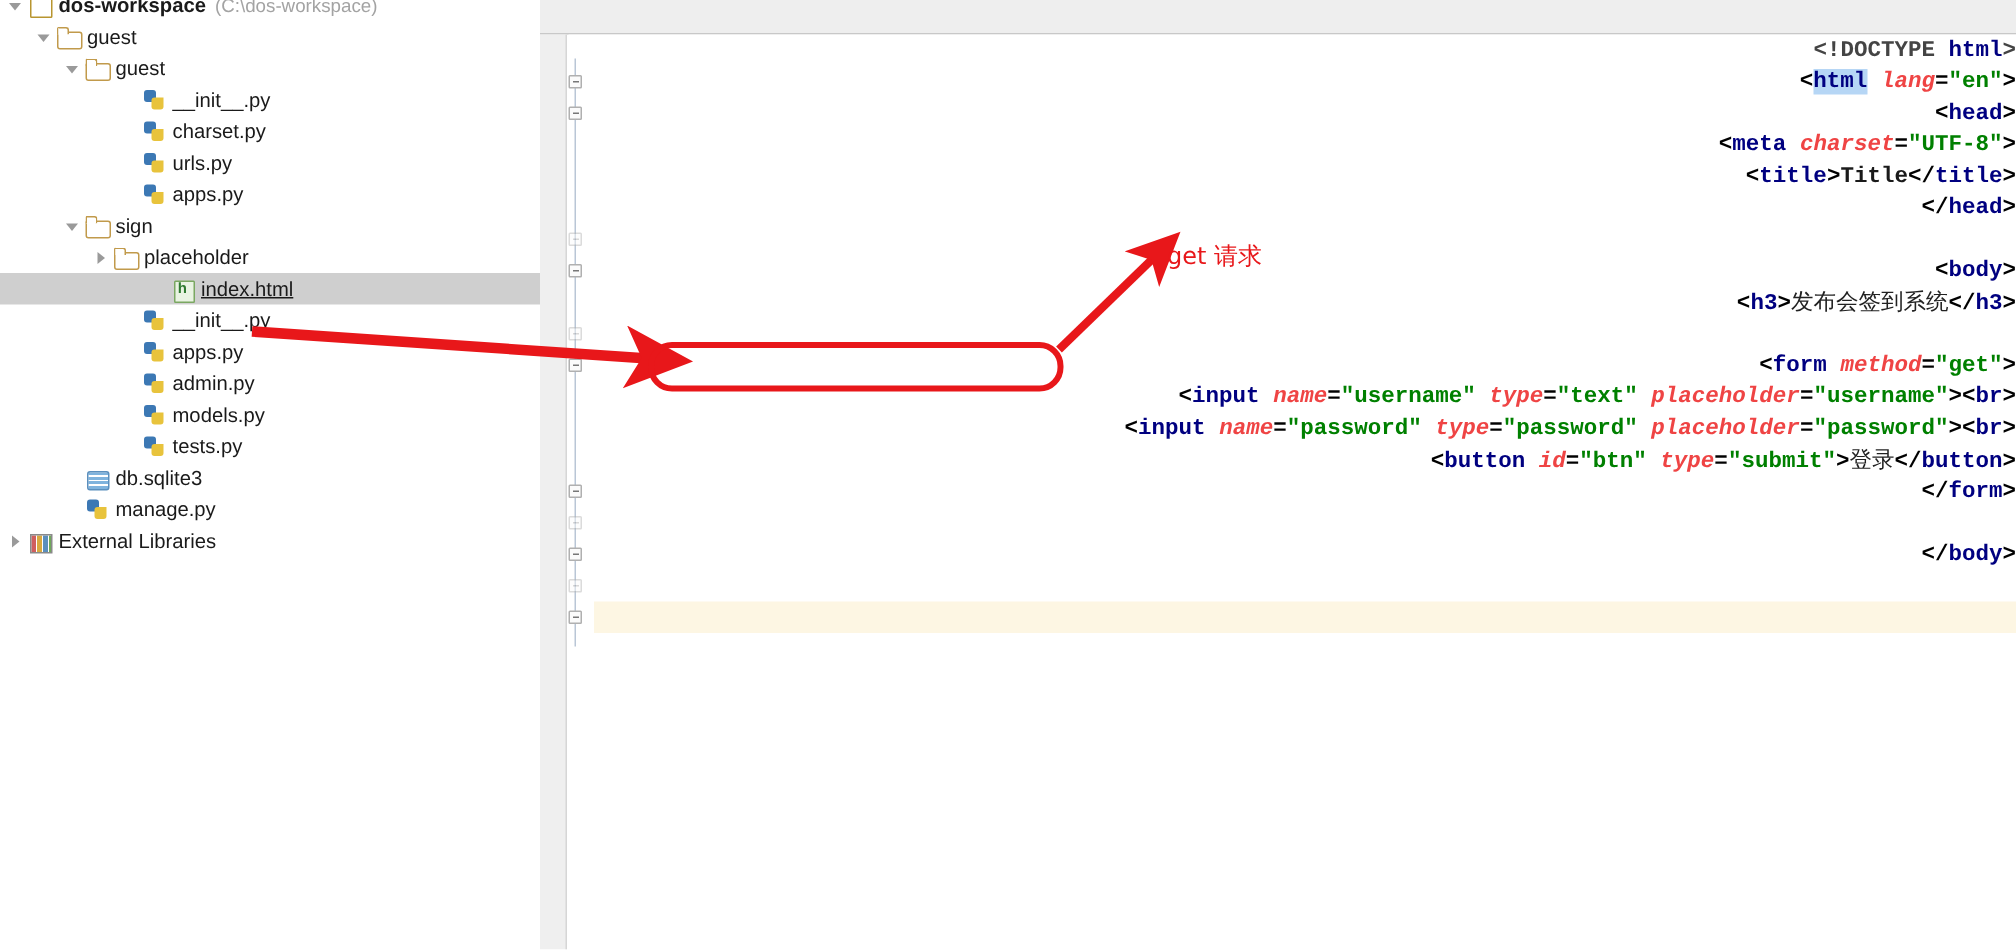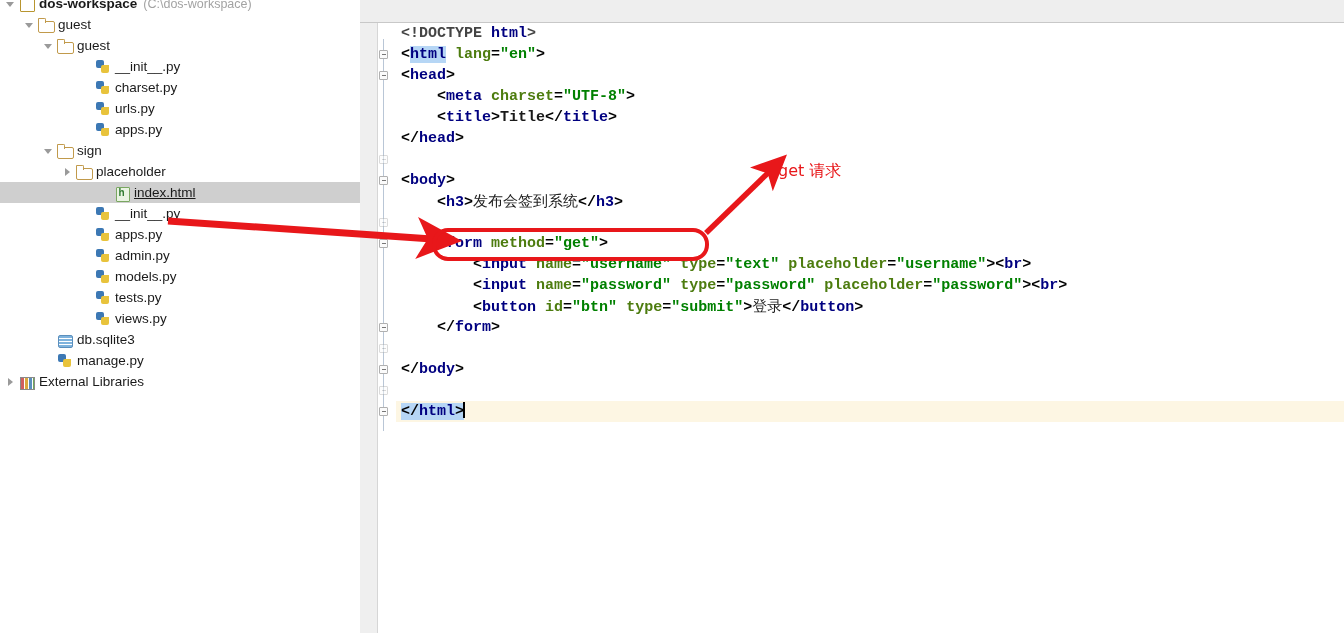--- a/index.html
+++ b/index.html
@@ -214,28 +214,29 @@
     position: absolute;
     left: 36px; top: 23px;
     width: 948px; height: 452px;
     background: #ffffff;
     font-family: "Liberation Mono", "DejaVu Sans Mono", monospace;
     font-size: 15px;
     font-weight: bold;
     line-height: 21px;
     white-space: pre;
     color: #222222;
+    text-align: right;
   }
   .cl { position: relative; height: 21px; padding-left: 5px; }
   .cl.current {
     background: #fdf6e3;
     width: 1308px;
   }
   .tok-tag   { color: #000080; }
-  .tok-attr  { color: #4d7c0f; }
+  .tok-attr  { color: #ef4444; font-style: italic; }
   .tok-val   { color: #008000; }
   .tok-text  { color: #1a1a1a; font-weight: bold; }
   .tok-punct { color: #000000; }
   .tok-doctype { color: #444444; }
   .cjk { font-family: "DejaVu Sans", sans-serif; font-weight: normal; font-size: 15px; }
   .sel-html { background: #b6d6f5; }
   .caret {
     display: inline-block;
     width: 2px; height: 16px;
     background: #000000;
@@ -356,26 +357,20 @@
           <span style="display: inline-block; width: 80px; flex: 0 0 80px;"></span>
           <span class="twisty "></span>
           <span class="ic ic-python"></span>
           <span class="label">models.py</span>
         </div>
         <div class="tree-row">
           <span style="display: inline-block; width: 80px; flex: 0 0 80px;"></span>
           <span class="twisty "></span>
           <span class="ic ic-python"></span>
           <span class="label">tests.py</span>
-        </div>
-        <div class="tree-row">
-          <span style="display: inline-block; width: 80px; flex: 0 0 80px;"></span>
-          <span class="twisty "></span>
-          <span class="ic ic-python"></span>
-          <span class="label">views.py</span>
         </div>
         <div class="tree-row">
           <span style="display: inline-block; width: 42px; flex: 0 0 42px;"></span>
           <span class="twisty "></span>
           <span class="ic ic-db"></span>
           <span class="label">db.sqlite3</span>
         </div>
         <div class="tree-row">
           <span style="display: inline-block; width: 42px; flex: 0 0 42px;"></span>
           <span class="twisty "></span>

